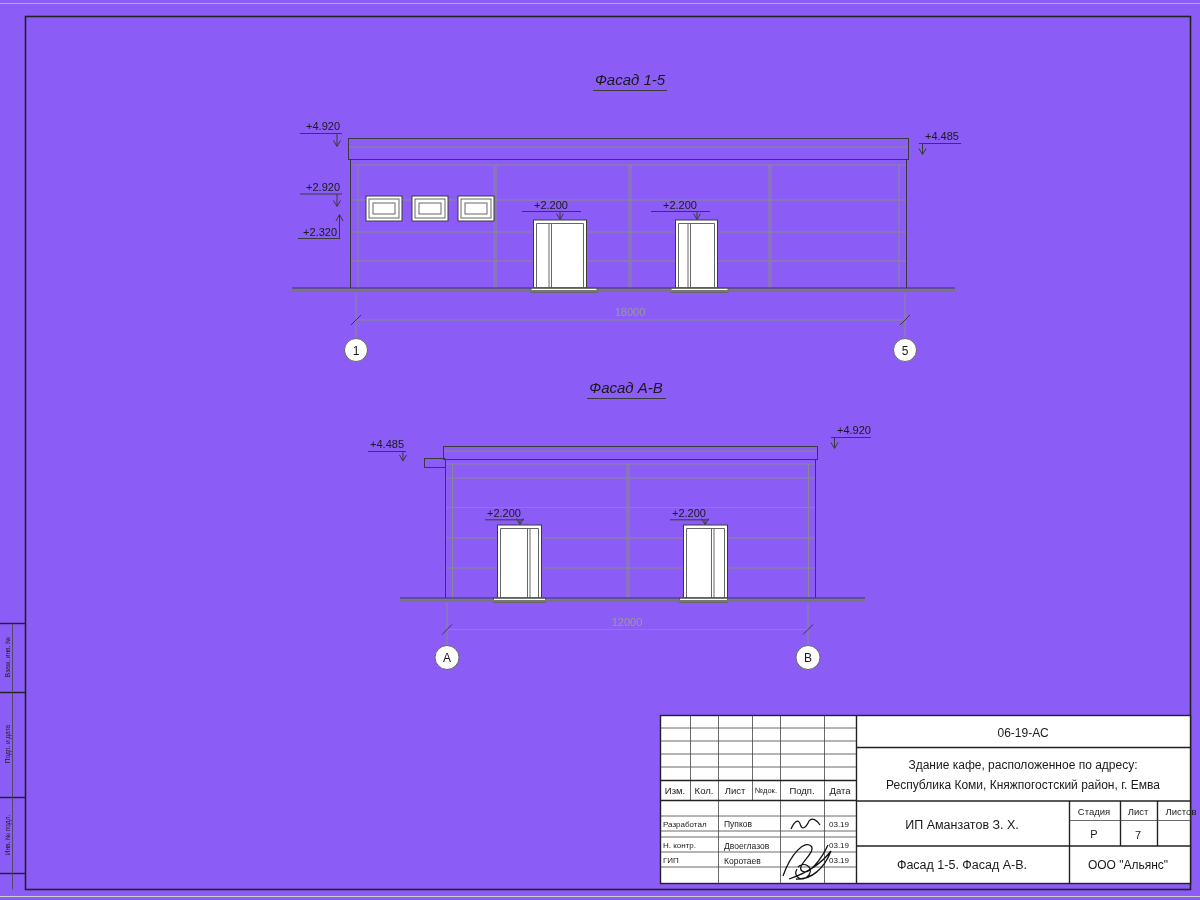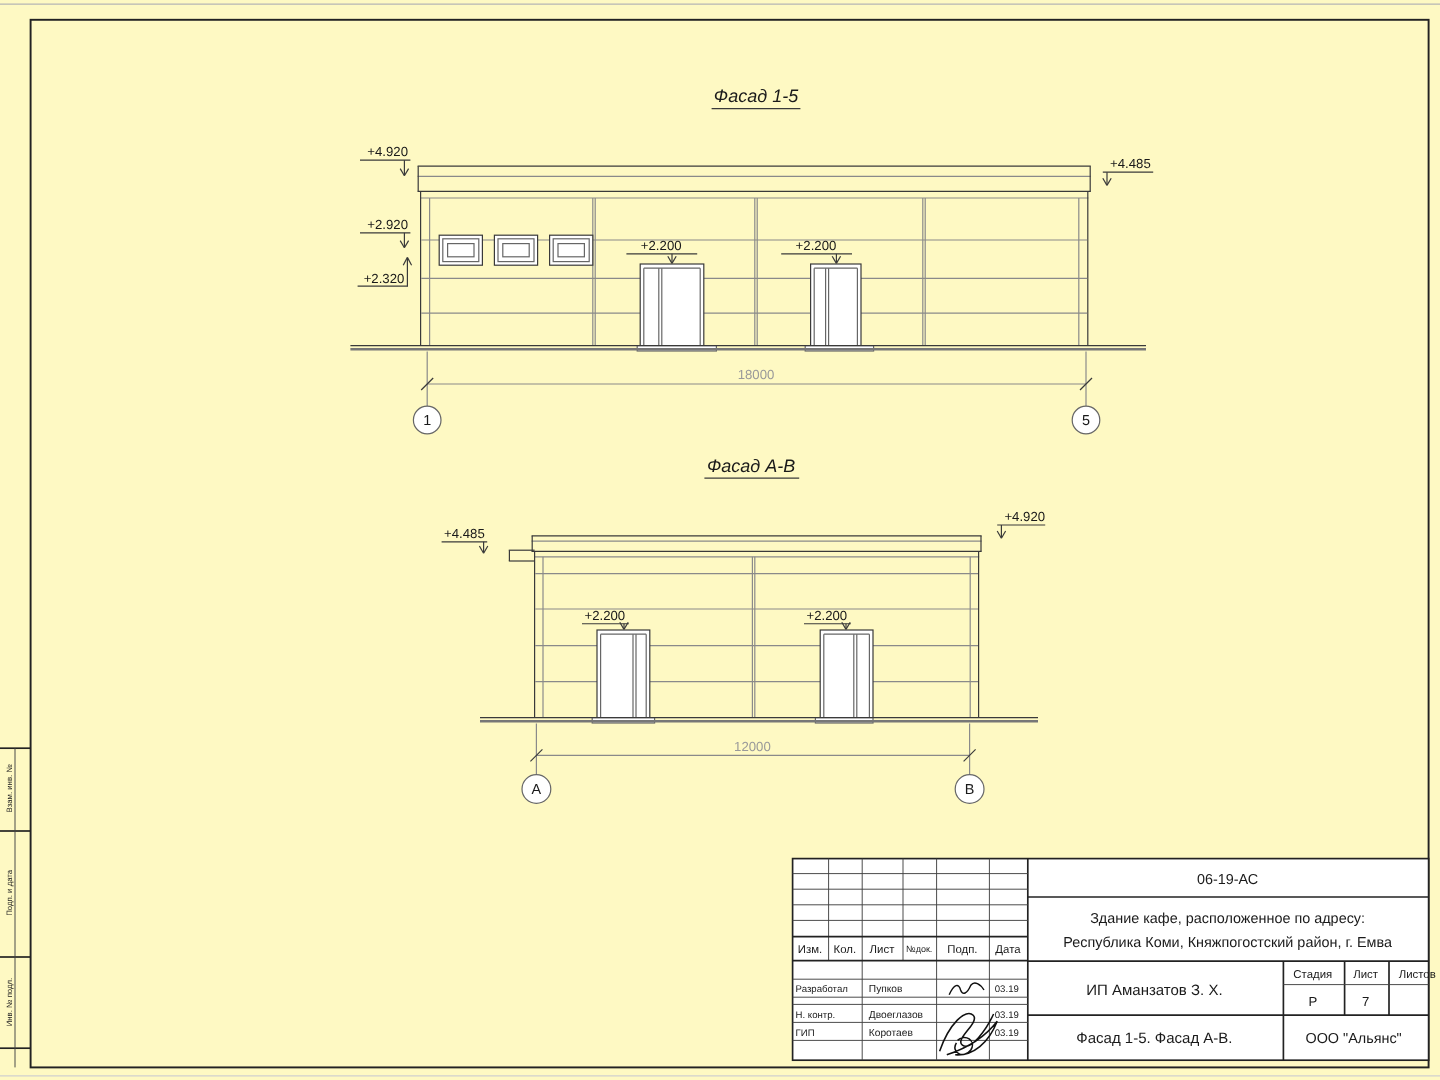--- a/index.html
+++ b/index.html
@@ -1,16 +1,16 @@
 <!DOCTYPE html>
 <html><head>
 <meta charset="utf-8">
 <style>
   html,body{margin:0;padding:0;background:#e8e8e8;}
-  .page{position:relative;width:1200px;height:900px;background:#fef9c3;overflow:hidden;
+  .page{position:relative;width:1200px;height:900px;background:#8b5cf6;overflow:hidden;
         font-family:"Liberation Sans", sans-serif;}
   svg{display:block;}
   svg text{font-family:"Liberation Sans", sans-serif;fill:#1a1a1a;}
   .t-title{font-size:15px;font-style:italic;}
   .t-elev{font-size:11px;}
   .t-dim{font-size:11px;fill:#9a9a9a;}
   .t-axis{font-size:12px;}
   .t-stamp-role{font-size:8px;}
   .t-stamp-name{font-size:8.5px;}
   .t-stamp-date{font-size:8px;}

